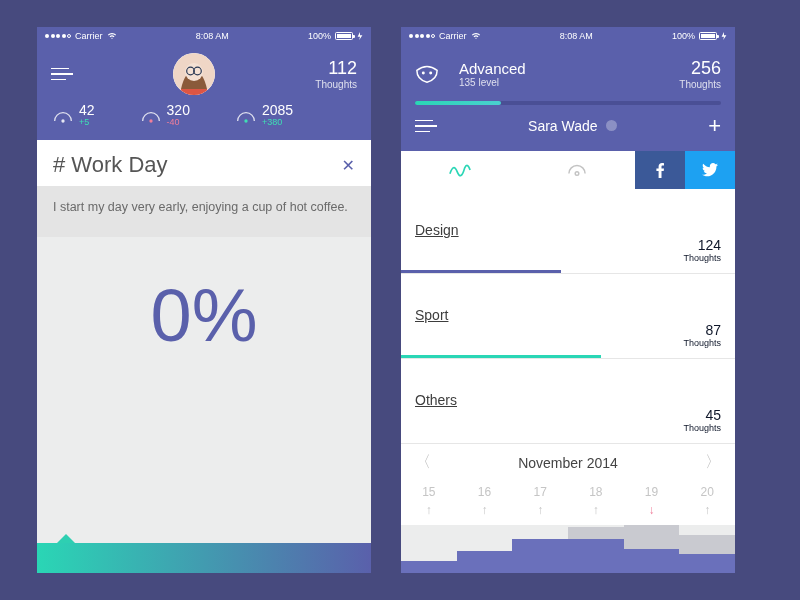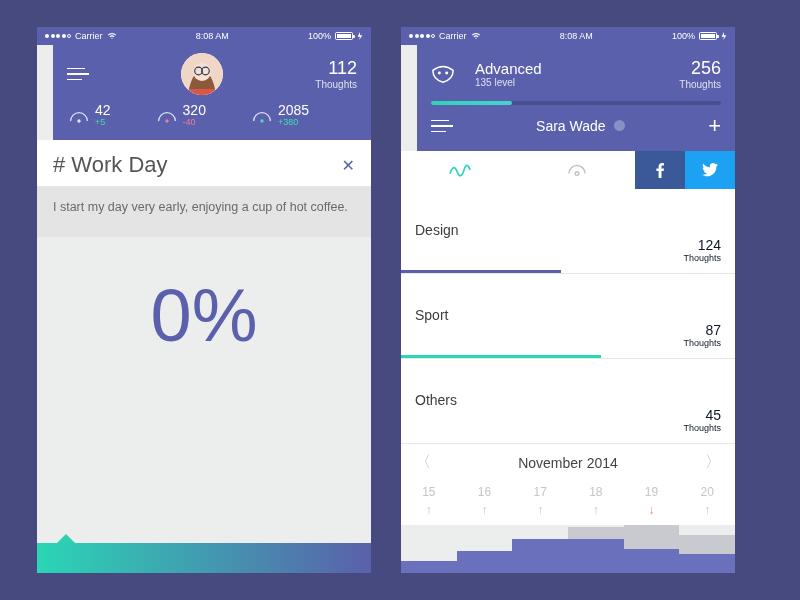--- a/index.html
+++ b/index.html
@@ -31,21 +31,20 @@
   .wifi-icn { width: 10px; height: 8px; }
   .batt { width: 18px; height: 8px; border: 1px solid #fff; border-radius: 1.5px; position: relative; }
   .batt::after { content:""; position:absolute; right:-3px; top:1.5px; width:2px; height:3px; background:#fff; border-radius:0 1px 1px 0;}
   .batt i { position:absolute; left:1px; top:1px; bottom:1px; width: 14px; background:#fff; }
   .bolt-icn { width:6px; height:8px; }
 
   
   .header {
     background: #5a60ab; color: #fff;
     padding: 6px 14px 10px 14px;
-    margin-left: 16px;
   }
   .header-top {
     display: flex; align-items: center; justify-content: space-between;
     height: 46px;
   }
   .hamburger { width: 22px; }
   .hamburger span { display:block; height:1.5px; background:#fff; margin:4px 0; }
   .hamburger span:nth-child(1){width:18px;} .hamburger span:nth-child(2){width:22px;} .hamburger span:nth-child(3){width:15px;}
   .avatar { width: 42px; height: 42px; border-radius: 50%; background: #fff; overflow:hidden; display:flex; align-items:center; justify-content:center; }
   .avatar svg { width: 42px; height: 42px; }
@@ -100,21 +99,21 @@
   .iconrow {
     background:#fff; display:flex; align-items:stretch; height:38px;
   }
   .iconrow .iitem { flex:1; display:flex; align-items:center; justify-content:center; }
   .iconrow .iitem.active svg { stroke:#2ad6b5; }
   .iconrow .social { width:50px; flex:none; color:#fff; display:flex; align-items:center; justify-content:center; }
   .fb { background:#3b5998; } .tw { background:#1da1f2; }
   .social svg { width:16px; height:16px; fill:#fff; }
 
   .cat { background:#fff; border-bottom:1px solid #e6e6e6; padding: 8px 14px 10px 14px; position:relative; display:flex; justify-content:space-between; align-items:center;}
-  .cat .nm { font-size:14px; color:#3d3d3d; }
+  .cat .nm { font-size:14px; color:#3d3d3d;text-decoration:underline; }
   .cat .ct { text-align:right; color:#0f172a;margin-top:40px; }
   .cat .ct .n { font-size:14px; } .cat .ct .l { font-size:9px; }
   .cat .bar { position:absolute; left:0; bottom:0; height:3px; }
 
   .month-nav { background:#fff; display:flex; align-items:center; justify-content:space-between; padding: 8px 14px; color:#444; }
   .month-nav .chev { color:#bfbfbf; font-size:16px; }
   .month-nav .mn { font-size:14px; }
 
   .days { display:flex; background:#fff; padding: 4px 0 8px 0; }
   .day { flex:1; text-align:center; color:#c5c5c5; font-size:12px; }

